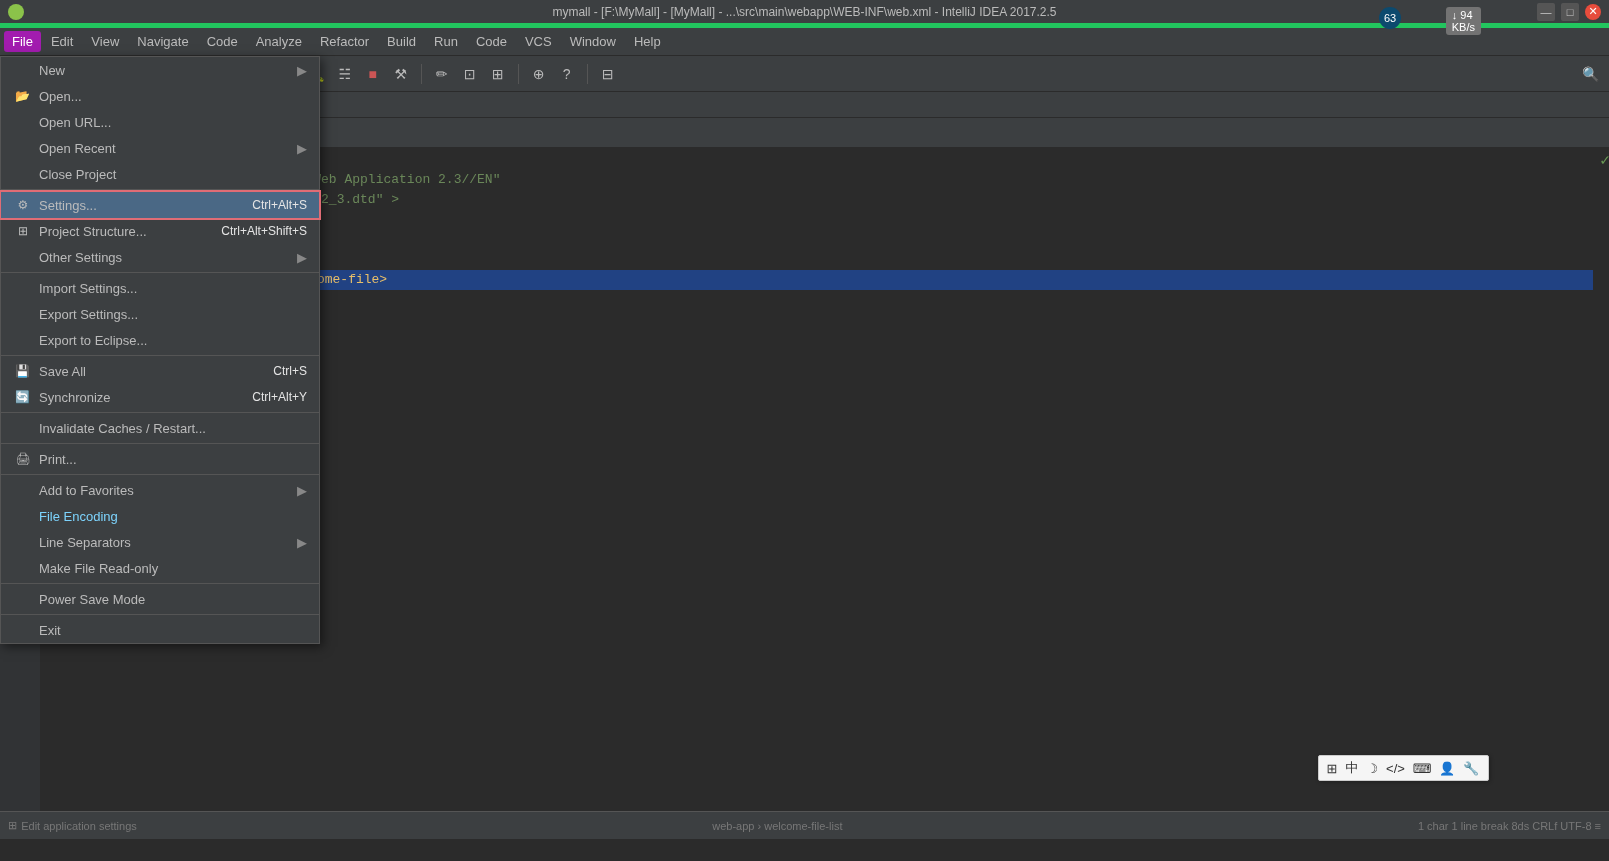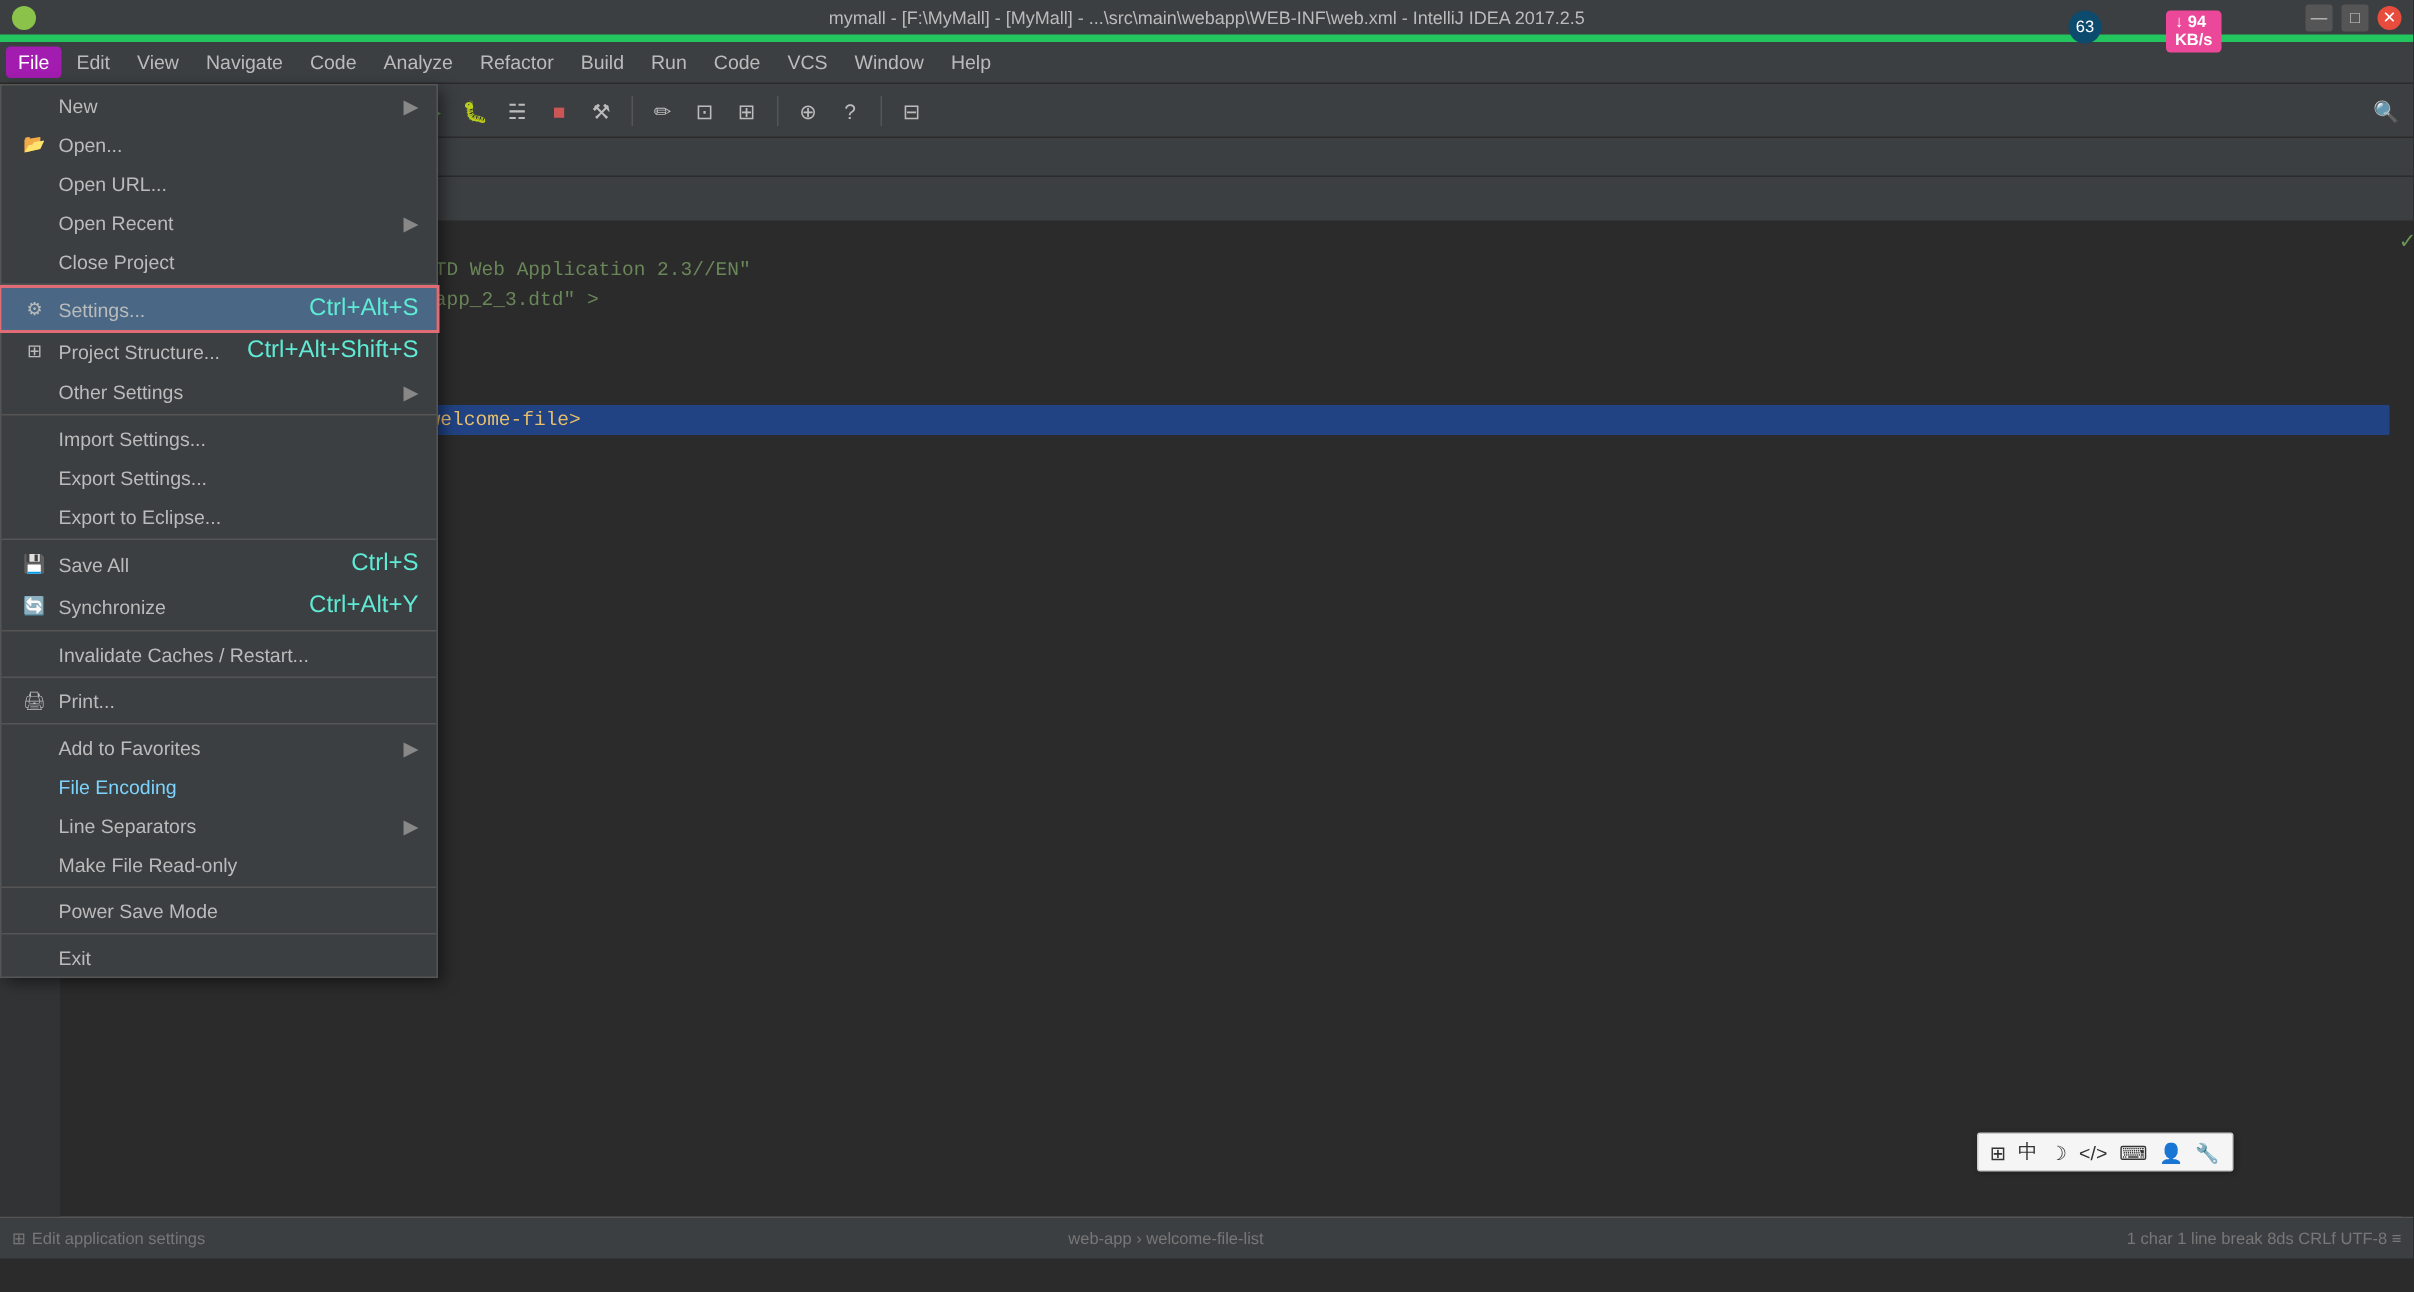--- a/index.html
+++ b/index.html
@@ -169,21 +169,21 @@
       position: fixed;
       top: 0; left: 0;
       width: 100%; height: 100%;
       z-index: 100;
       pointer-events: none;
     }
     .dropdown-menu {
       position: absolute;
       top: 56px;
       left: 0px;
-      width: 292px;
+      width: 320px;
       background: #3c3f41;
       border: 1px solid #555;
       box-shadow: 3px 3px 10px rgba(0,0,0,0.5);
       z-index: 200;
       pointer-events: all;
     }
     .dropdown-item {
       display: flex;
       align-items: center;
       padding: 5px 12px;
@@ -193,22 +193,22 @@
       position: relative;
       min-height: 26px;
     }
     .dropdown-item.settings-item {
       background: #4a6885;
       outline: 2px solid #e06c75;
     }
     .dropdown-item.disabled { color: #7dd3fc; }
     .dropdown-item .shortcut {
       margin-left: auto;
-      color: #5eead4;
-      font-size: 16px;
+      color: #e5e5e5;
+      font-size: 12px;
     }
     .dropdown-item .arrow { margin-left: auto; color: #888; }
     .dropdown-item .item-icon {
       width: 20px; margin-right: 6px; text-align: center; font-size: 12px;
     }
     .dropdown-sep {
       height: 1px;
       background: #555;
       margin: 2px 0;
     }
@@ -233,26 +233,25 @@
       color: #333;
       cursor: pointer;
       padding: 0 2px;
     }
 
     
     .network-badge {
       position: absolute;
       top: 4px;
       right: 120px;
-      background: #ec4899;
+      background: #737373;
       color: white;
       font-size: 11px;
       padding: 2px 6px;
       border-radius: 3px;
-      font-weight: bold;
     }
     .user-badge {
       position: absolute;
       top: 4px;
       right: 200px;
       background: #0c4a6e;
       color: white;
       font-size: 11px;
       padding: 1px 5px;
       border-radius: 50%;

